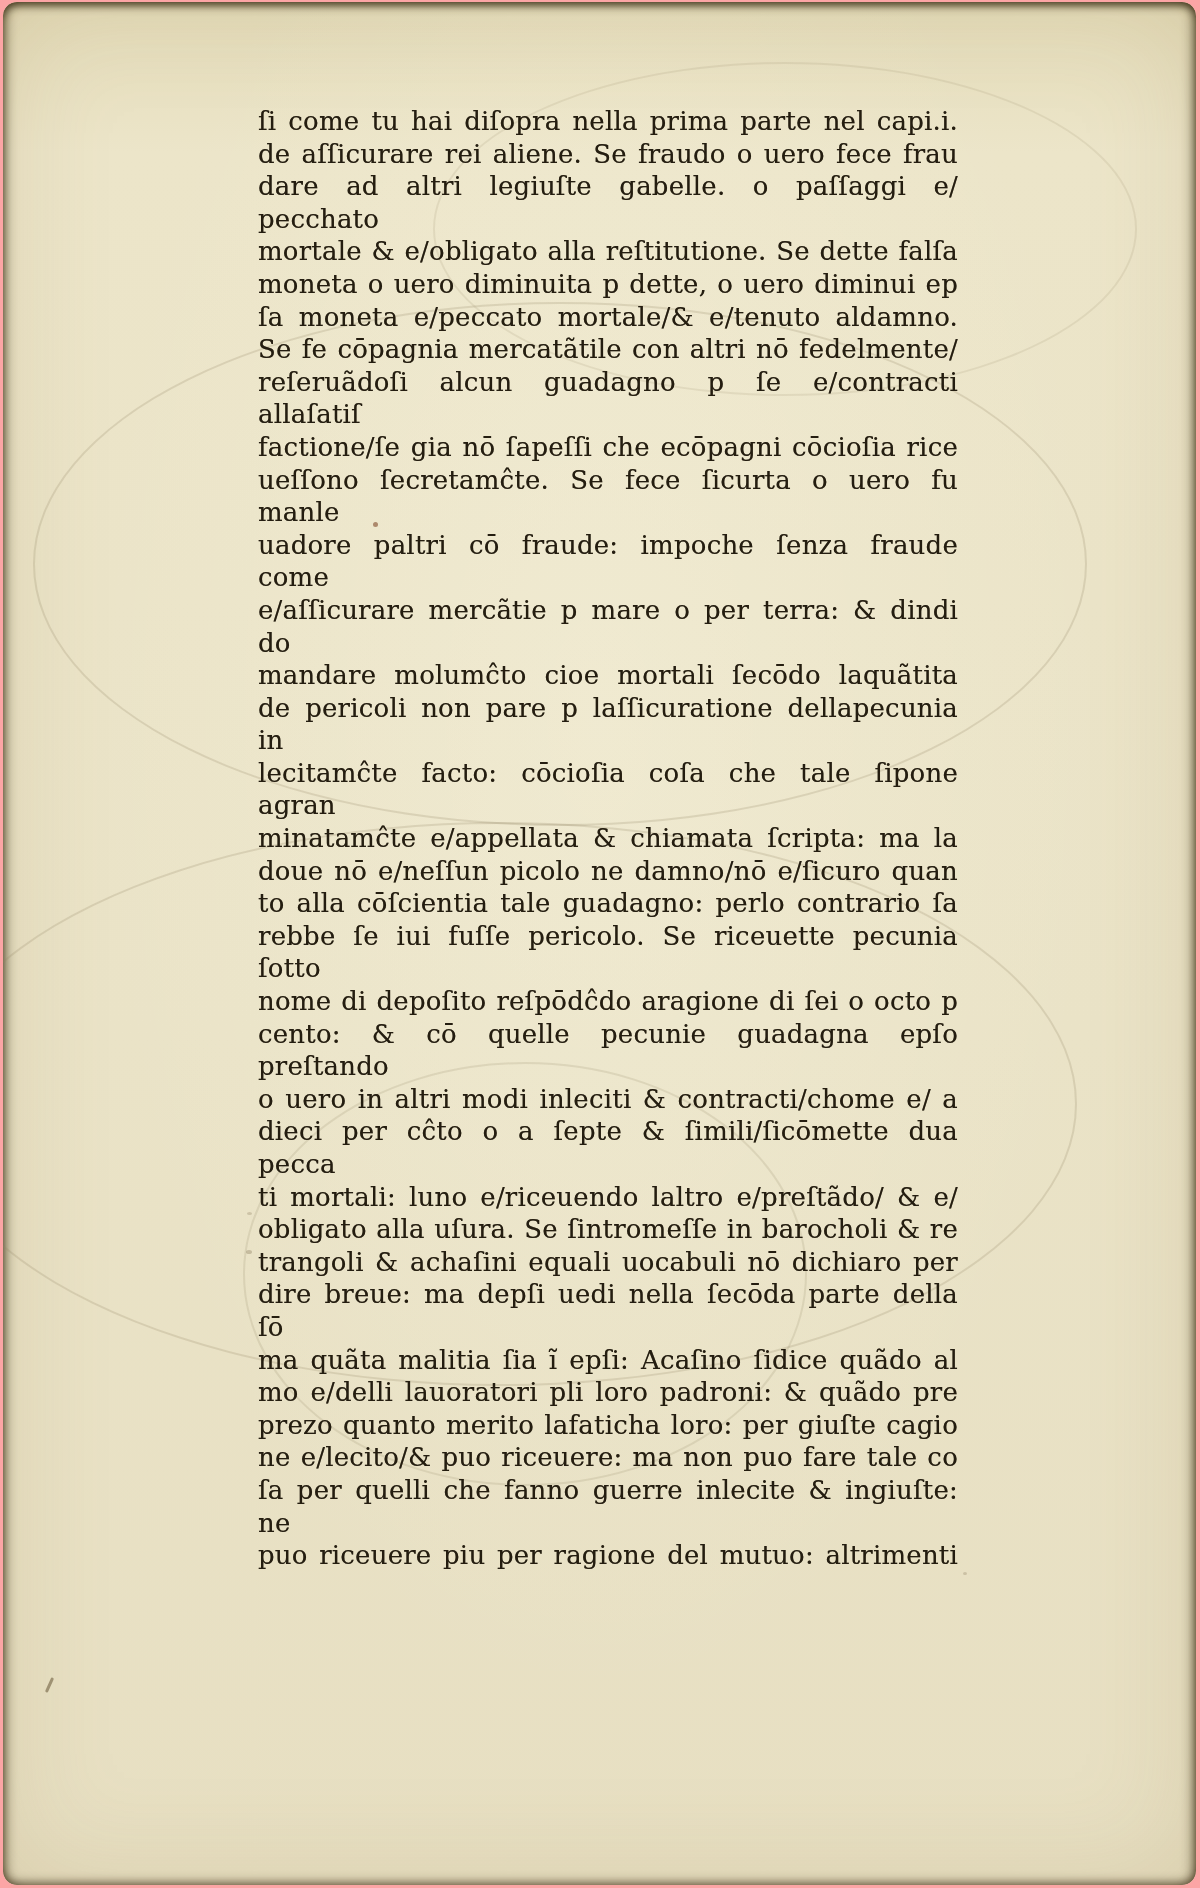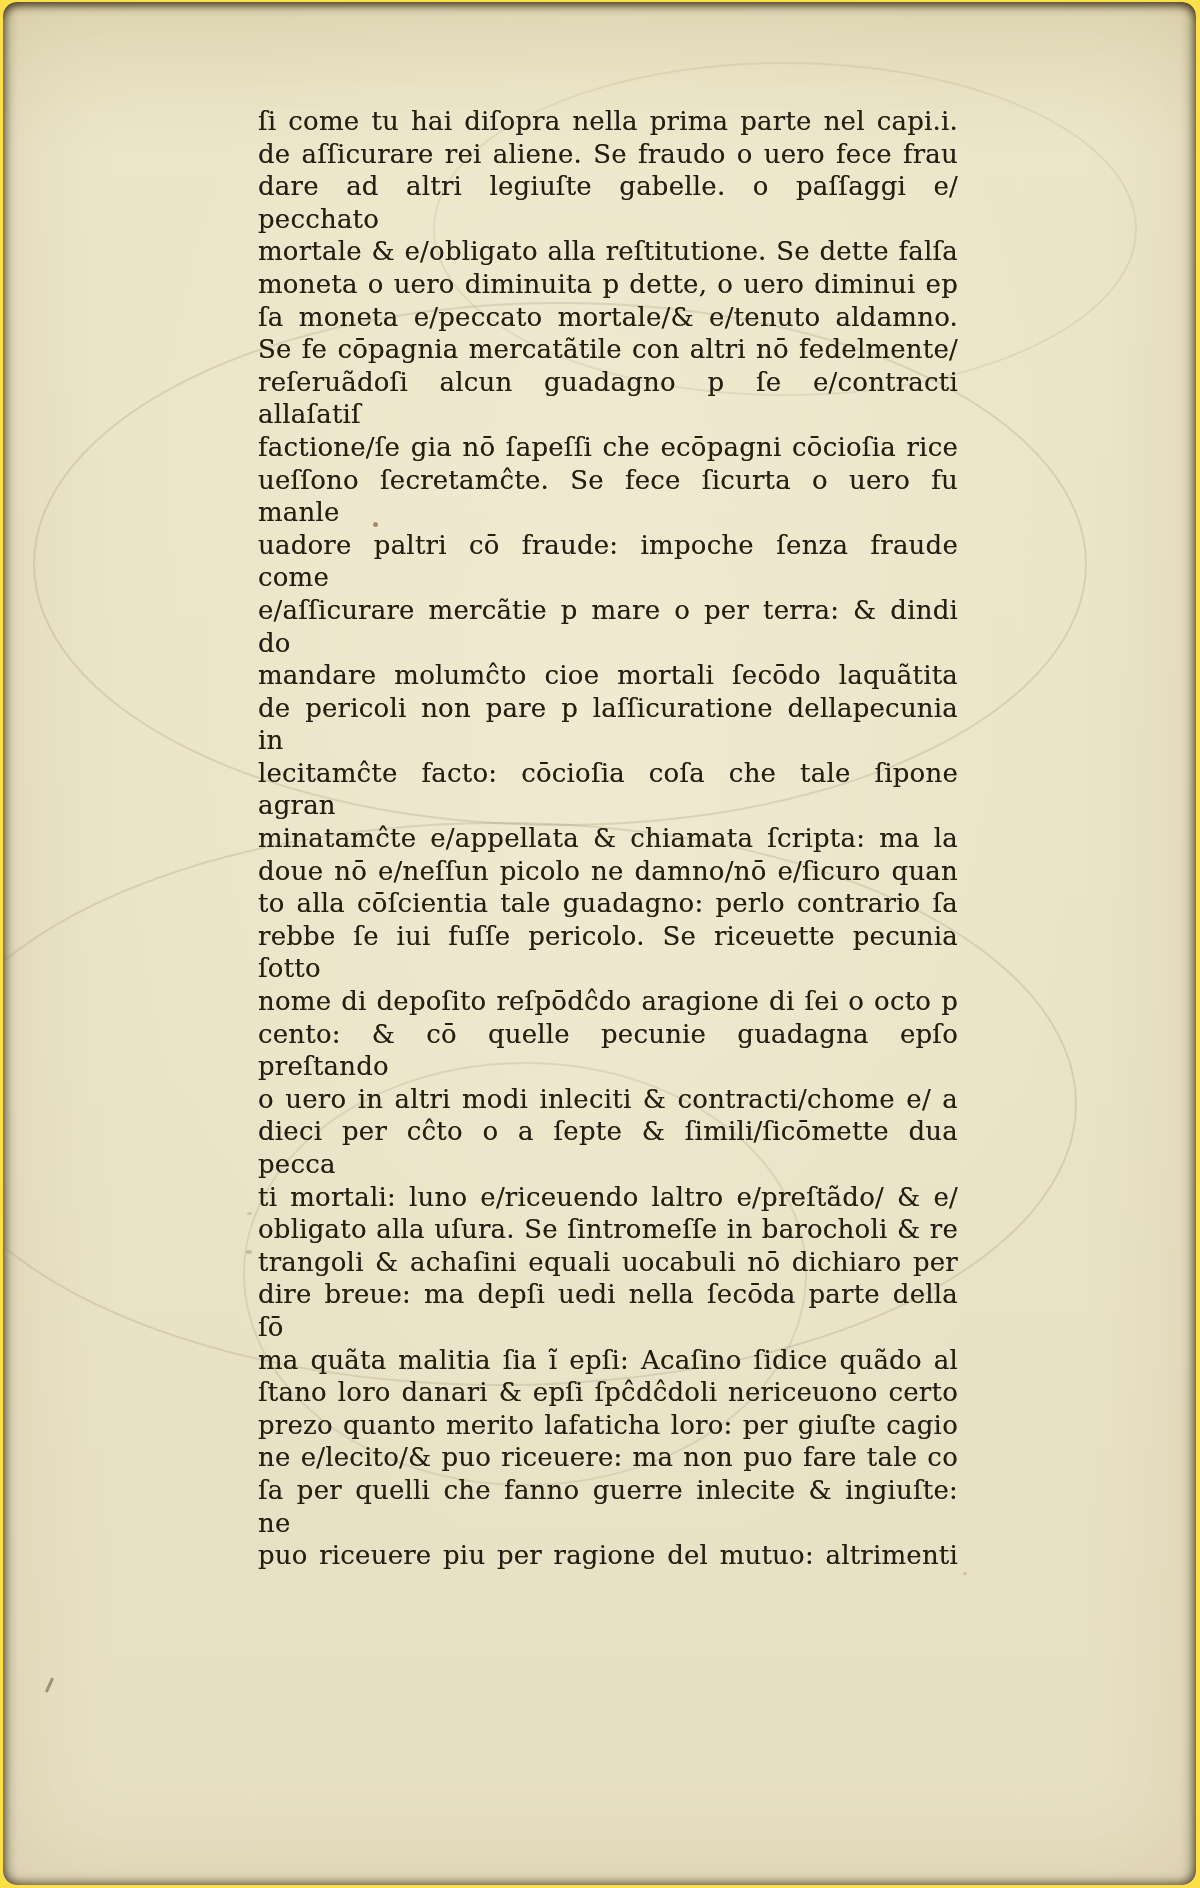--- a/index.html
+++ b/index.html
@@ -8,21 +8,21 @@
     background: #16120a;
     width: 1200px;
     height: 1888px;
     overflow: hidden;
     font-family: "DejaVu Serif", "Liberation Serif", serif;
   }
   .scan {
     position: relative;
     width: 1200px;
     height: 1888px;
-    background: #fde047;
+    background: #fca5a5;
   }
   .paper {
     position: absolute;
     left: 3px; top: 2px;
     width: 1193px; height: 1883px;
     border-radius: 14px;
     background:
       radial-gradient(ellipse at 50% 38%, rgba(255,252,235,0.25), rgba(0,0,0,0) 60%),
       linear-gradient(180deg, #e4dcba 0%, #ece5c9 8%, #eae3c7 55%, #e7dfc2 100%);
     box-shadow:
@@ -108,21 +108,21 @@
       <p class="line">rebbe ſe iui fuſſe pericolo. Se riceuette pecunia ſotto</p>
       <p class="line">nome di depoſito reſpōdĉdo aragione di ſei o octo p</p>
       <p class="line">cento: &amp; cō quelle pecunie guadagna epſo preſtando</p>
       <p class="line">o uero in altri modi inleciti &amp; contracti/chome e/ a</p>
       <p class="line">dieci per cĉto o a ſepte &amp; ſimili/ſicōmette dua pecca</p>
       <p class="line">ti mortali: luno e/riceuendo laltro e/preſtãdo/ &amp; e/</p>
       <p class="line">obligato alla uſura. Se ſintromeſſe in barocholi &amp; re</p>
       <p class="line">trangoli &amp; achaſini equali uocabuli nō dichiaro per</p>
       <p class="line">dire breue: ma depſi uedi nella ſecōda parte della ſō</p>
       <p class="line">ma quãta malitia ſia ĩ epſi: Acaſino ſidice quãdo al</p>
-      <p class="line">ſtano loro danari &amp; epſi ſpĉdĉdoli nericeuono certo</p>
+      <p class="line">mo e/delli lauoratori pli loro padroni: &amp; quãdo pre</p>
       <p class="line">prezo quanto merito lafaticha loro: per giuſte cagio</p>
       <p class="line">ne e/lecito/&amp; puo riceuere: ma non puo fare tale co</p>
       <p class="line">ſa per quelli che fanno guerre inlecite &amp; ingiuſte: ne</p>
       <p class="line">puo riceuere piu per ragione del mutuo: altrimenti</p>
     </div>
 
     <div class="blemish b1"></div>
     <div class="blemish b2"></div>
     <div class="blemish b3"></div>
     <div class="blemish b4"></div>

